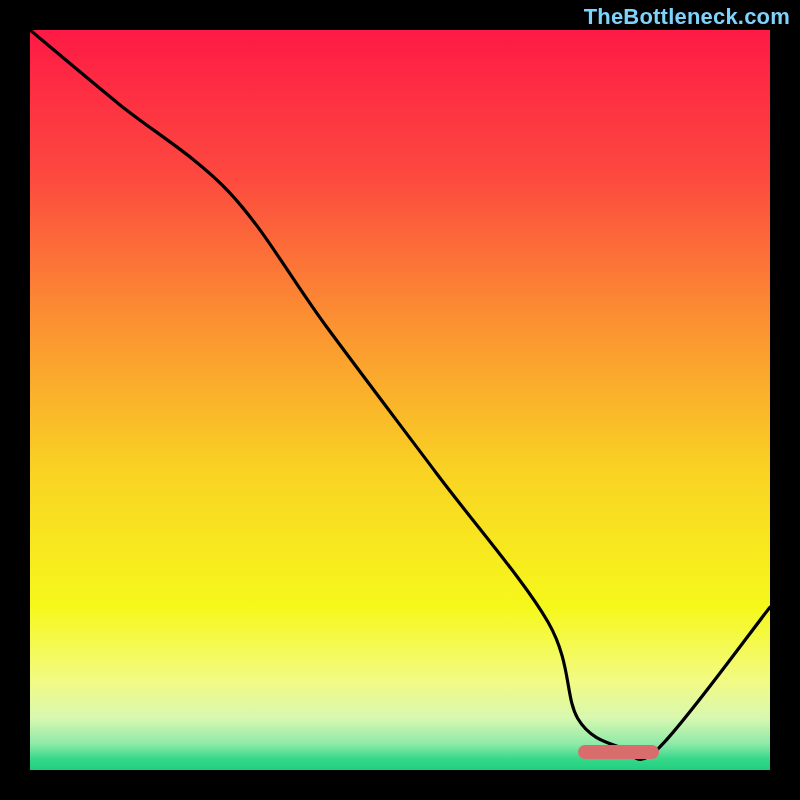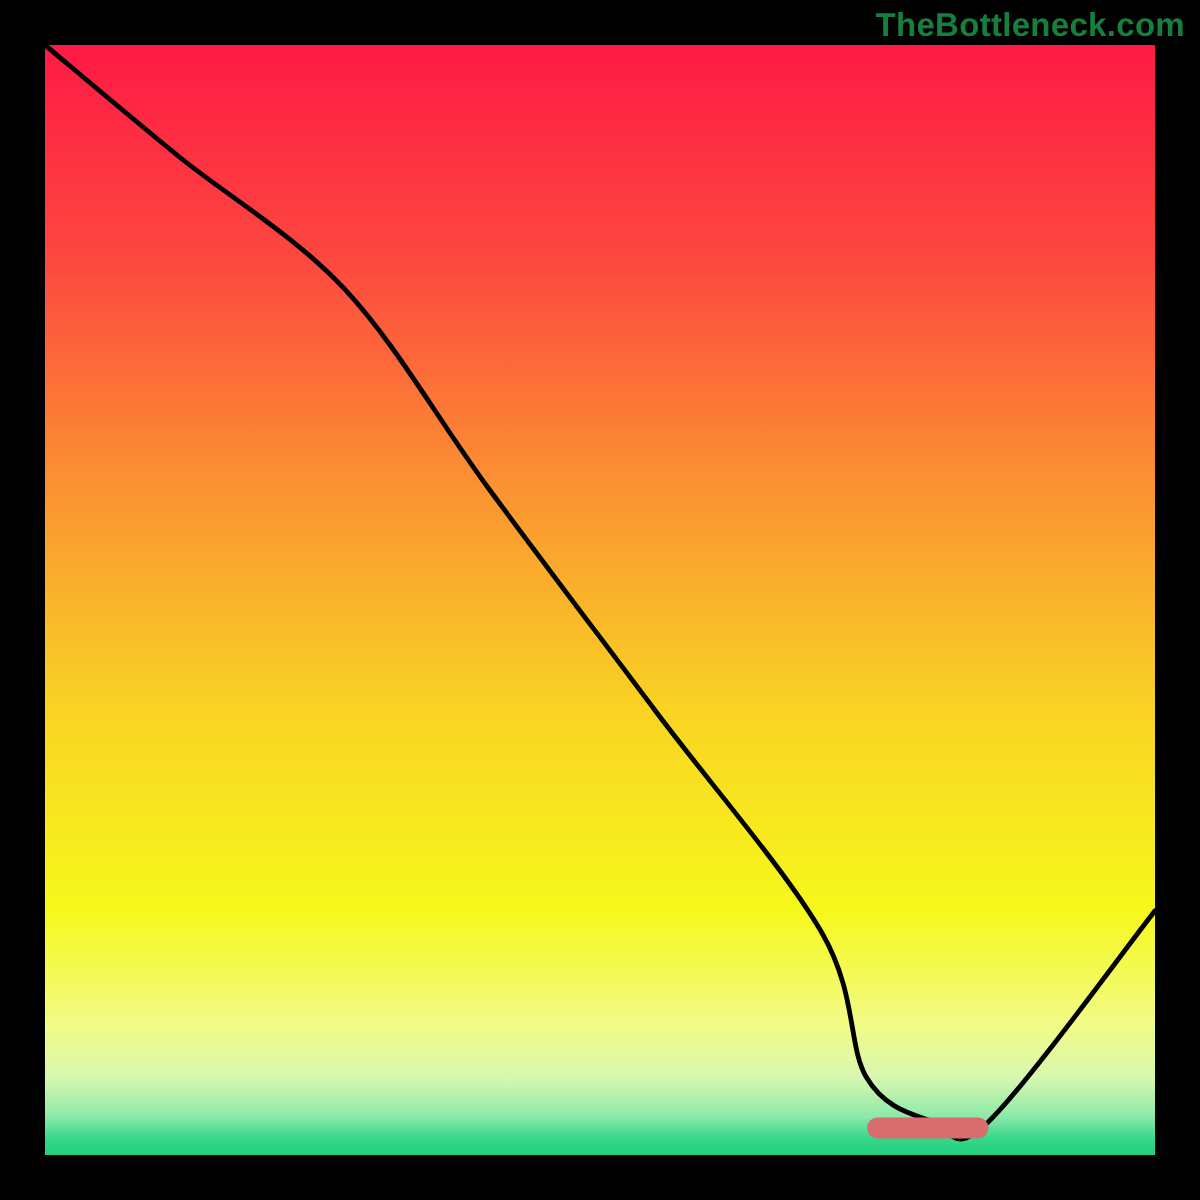--- a/index.html
+++ b/index.html
@@ -46,21 +46,21 @@
     border-radius: 7px;
     background: #d96d6d;
   }
   .watermark {
     position: absolute;
     top: 4px;
     right: 10px;
     font-family: Arial, Helvetica, sans-serif;
     font-size: 22px;
     font-weight: 600;
-    color: #15803d;
+    color: #7dd3fc;
     letter-spacing: 0.2px;
   }
 </style>
 </head>
 <body>
 
 <div class="frame">
   <div class="watermark">TheBottleneck.com</div>
 
   <div class="plot">

